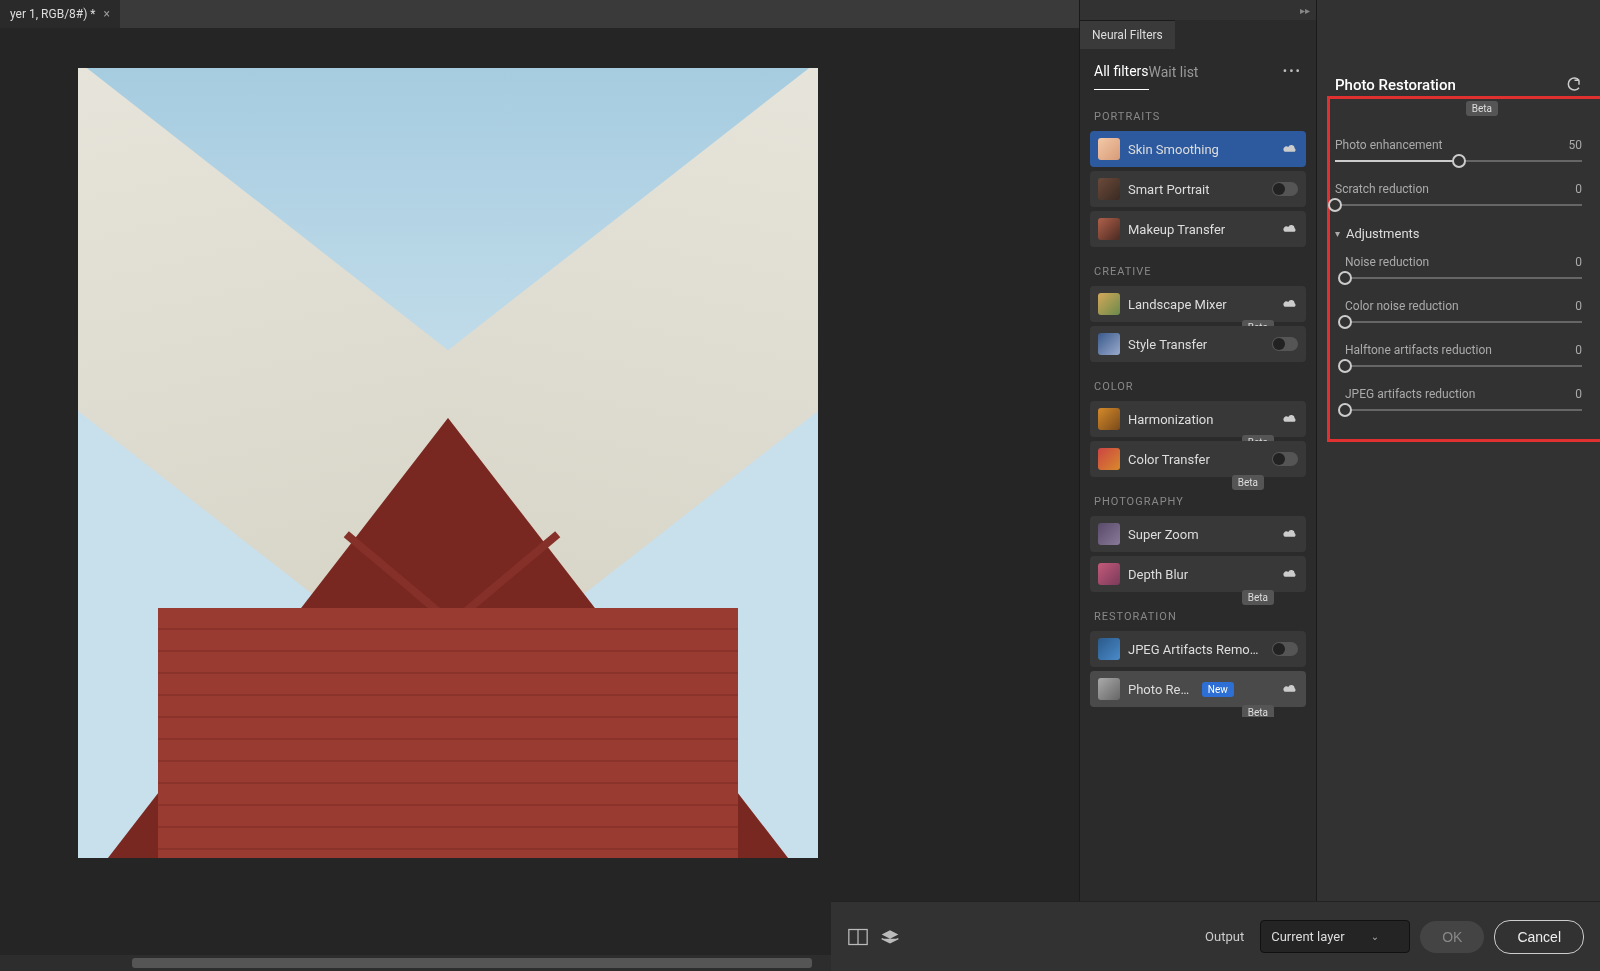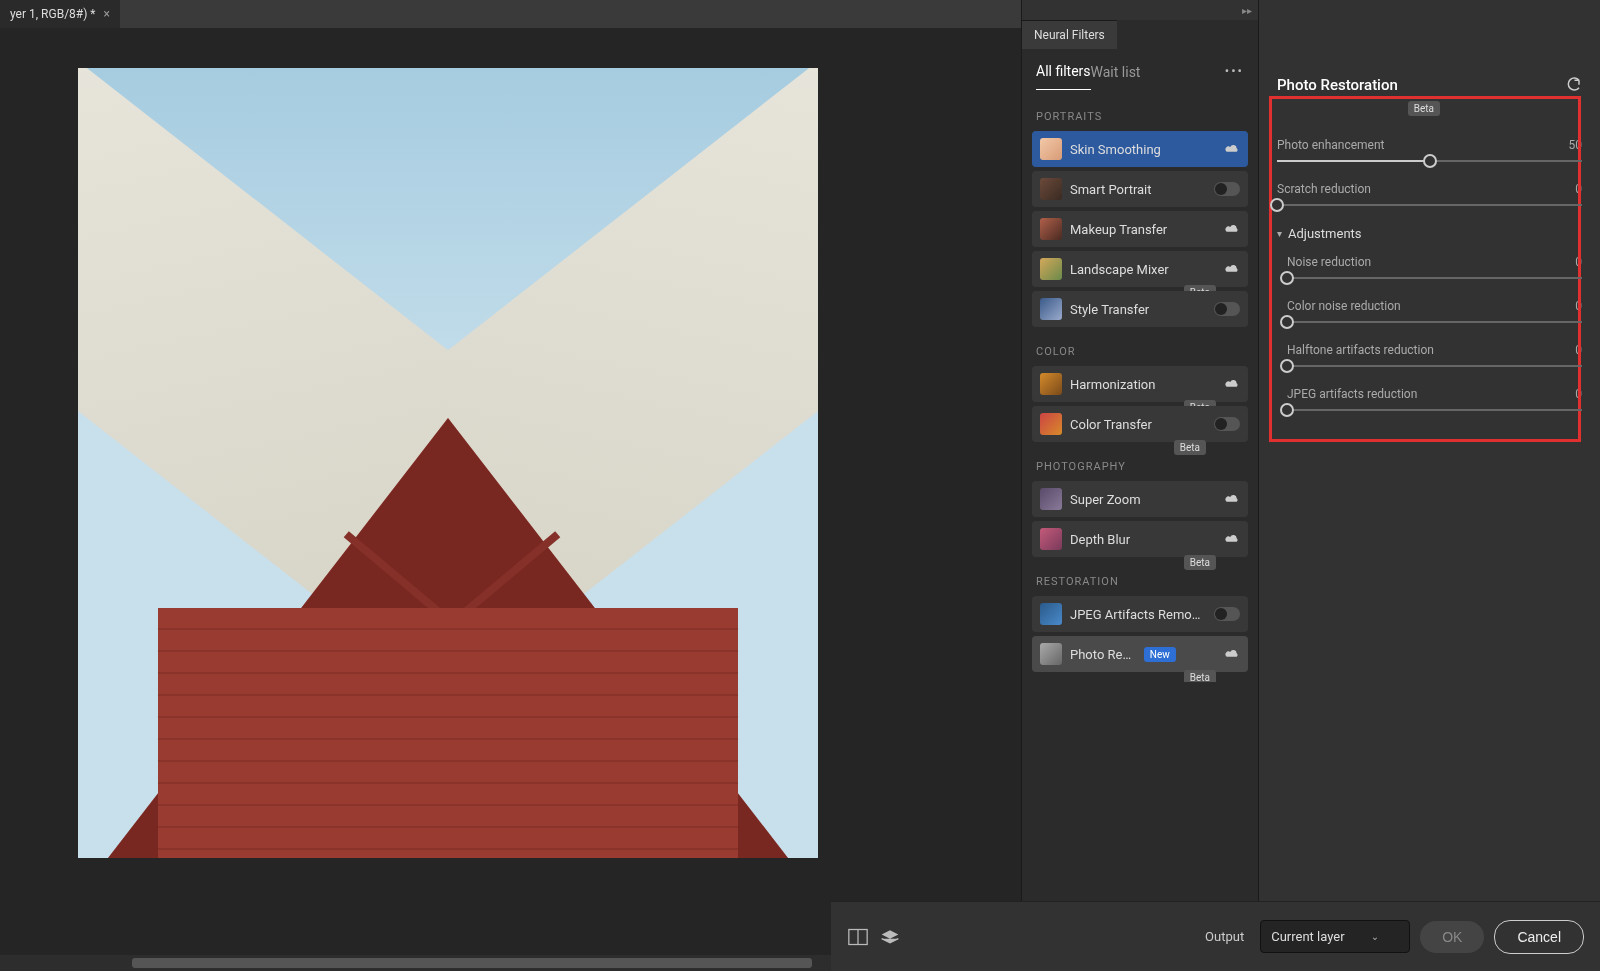--- a/index.html
+++ b/index.html
@@ -250,21 +250,21 @@
   .toggle::after {
     content:'';
     position:absolute;
     width:12px; height:12px;
     background:#222;
     border-radius:50%;
     top:1px; left:1px;
   }
   
   .settings-panel {
-    width: 342px;
+    width: 284px;
     background: #323232;
     display: flex;
     flex-direction: column;
     border-left: 1px solid #1a1a1a;
     position: relative;
   }
   .settings-header {
     display: flex;
     align-items: center;
     padding: 18px 18px 14px 18px;
@@ -423,20 +423,21 @@
         <div class="toggle"></div>
       </div>
       <div class="filter-item">
         <div class="thumb" style="background:linear-gradient(135deg,#b0604a,#4a2a22)"></div>
         <span class="filter-label">Makeup Transfer</span>
         <span class="cloud-icon"><svg viewBox="0 0 24 16">
               <path fill="currentColor" d="M19 7a5 5 0 0 0-9.6-1.9A4 4 0 0 0 4 12h15a3 3 0 0 0 0-5z"></path>
             </svg></span>
       </div>
 
+      <div class="section-title">CREATIVE</div>
       <div class="filter-item">
         <div class="thumb" style="background:linear-gradient(135deg,#d4a85a,#6a8a4a)"></div>
         <span class="filter-label">Landscape Mixer</span>
         <span class="badge badge-beta">Beta</span>
         <span class="cloud-icon"><svg viewBox="0 0 24 16">
               <path fill="currentColor" d="M19 7a5 5 0 0 0-9.6-1.9A4 4 0 0 0 4 12h15a3 3 0 0 0 0-5z"></path>
             </svg></span>
       </div>
       <div class="filter-item">
         <div class="thumb" style="background:linear-gradient(135deg,#3a5a8a,#9aaacc)"></div>

